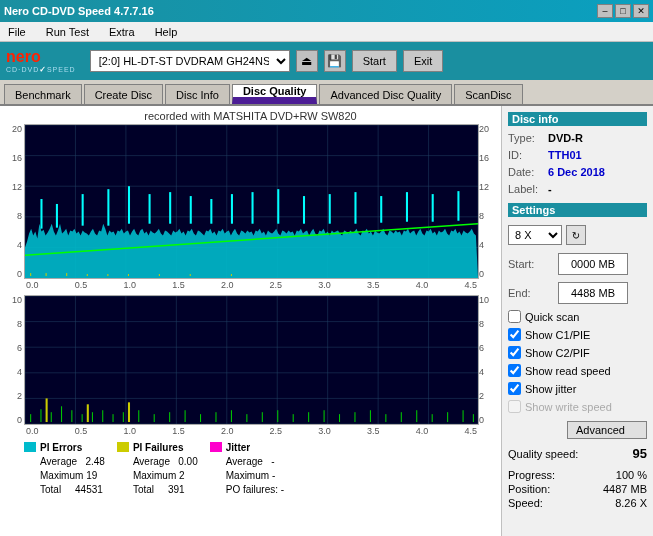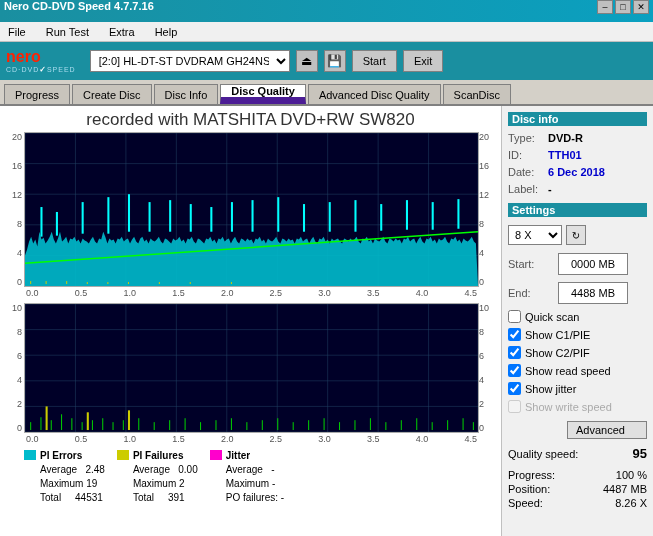--- a/index.html
+++ b/index.html
@@ -3,21 +3,21 @@
   <meta charset="utf-8">
   <style>
     * { box-sizing: border-box; margin: 0; padding: 0; }
     body { width: 653px; height: 536px; overflow: hidden; font-family: 'Segoe UI', Tahoma, Arial, sans-serif; font-size: 11px; background: #d4d0c8; }
 
     
     .titlebar {
       background: linear-gradient(to right, #1a8fa0, #0aa0c0);
       height: 22px;
       display: flex;
-      align-items: flex-start;
+      align-items: center;
       justify-content: space-between;
       padding: 0 4px;
       color: white;
     }
     .titlebar-title { font-size: 11px; font-weight: bold; }
     .titlebar-controls { display: flex; gap: 2px; }
     .titlebar-btn {
       width: 16px; height: 14px; background: #c0c0c0; border: 1px solid #808080;
       display: flex; align-items: center; justify-content: center; font-size: 9px; cursor: pointer;
       color: black;
@@ -100,21 +100,21 @@
     .chart-area {
       flex: 1;
       background: white;
       padding: 4px;
       display: flex;
       flex-direction: column;
     }
 
     .chart-title {
       text-align: center;
-      font-size: 17px;
+      font-size: 11px;
       color: #333;
       margin-bottom: 2px;
     }
 
     
     .top-chart {
       position: relative;
       height: 160px;
       border: 1px solid #aaa;
       background: #000028;
@@ -264,21 +264,21 @@
   <select class="drive-select">
     <option>[2:0]  HL-DT-ST DVDRAM GH24NSD0 LH00</option>
   </select>
   <div class="toolbar-icon-btn" title="Eject">⏏</div>
   <div class="toolbar-icon-btn" title="Save">💾</div>
   <button class="toolbar-btn">Start</button>
   <button class="toolbar-btn">Exit</button>
 </div>
 
 <div class="tabs">
-  <div class="tab">Progress</div>
+  <div class="tab">Benchmark</div>
   <div class="tab">Create Disc</div>
   <div class="tab">Disc Info</div>
   <div class="tab active">Disc Quality</div>
   <div class="tab">Advanced Disc Quality</div>
   <div class="tab">ScanDisc</div>
 </div>
 
 <div class="main">
 
   <div class="chart-area">

